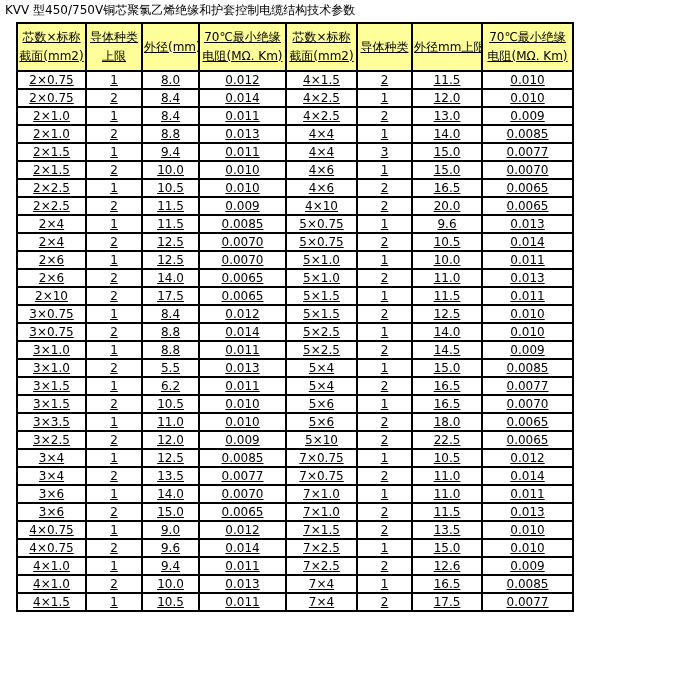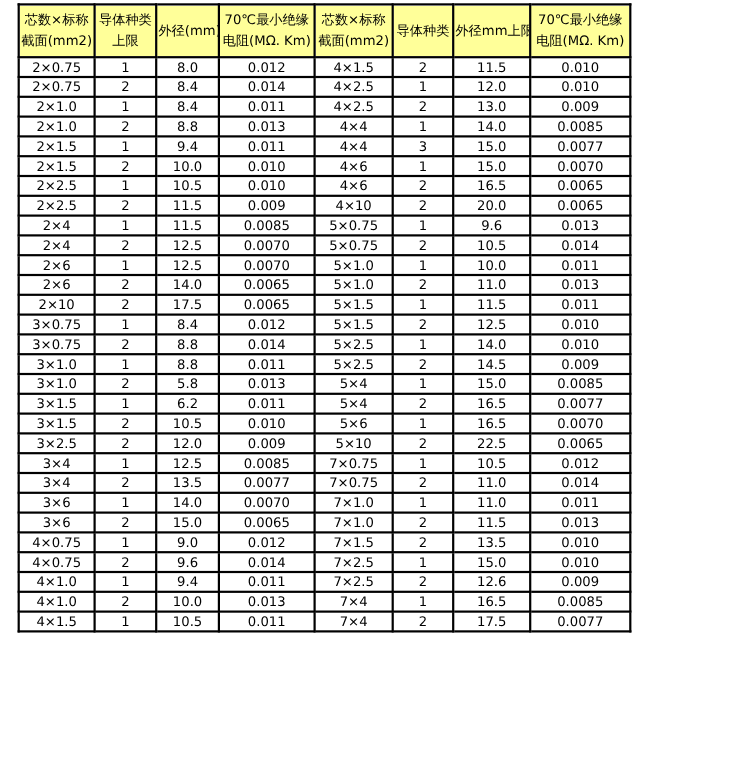--- a/index.html
+++ b/index.html
@@ -23,20 +23,21 @@
   }
   .doc-subtitle{
     margin:0 0 4px 0;
     font-size:12px;line-height:15px;font-weight:normal;
   }
   table.spec{
     border-collapse:collapse;
     table-layout:fixed;
     margin-left:11px;
     width:556px;
+    text-decoration:underline;
   }
   table.spec th, table.spec td{
     border:2px solid var(--border-color);
     text-align:center;vertical-align:middle;
     font-size:12px;
     padding:0 1px;
     overflow:hidden;
   }
   table.spec th{
     background:var(--header-bg);
@@ -50,20 +51,21 @@
     height:17.5px;
     line-height:16px;
     background:#ffffff;
     white-space:nowrap;
   }
 </style>
 </head>
 <body>
 
 <div class="doc">
+  <div class="doc-subtitle">KVV 型450/750V铜芯聚氯乙烯绝缘和护套控制电缆结构技术参数</div>
 
   <table class="spec">
     <colgroup>
       <col style="width:69px">
       <col style="width:56px">
       <col style="width:57px">
       <col style="width:87px">
       <col style="width:71px">
       <col style="width:55px">
       <col style="width:70px">
@@ -238,21 +240,21 @@
           <td>8.8</td>
           <td>0.011</td>
           <td>5×2.5</td>
           <td>2</td>
           <td>14.5</td>
           <td>0.009</td>
         </tr>
         <tr>
           <td>3×1.0</td>
           <td>2</td>
-          <td>5.8</td>
+          <td>5.5</td>
           <td>0.013</td>
           <td>5×4</td>
           <td>1</td>
           <td>15.0</td>
           <td>0.0085</td>
         </tr>
         <tr>
           <td>3×1.5</td>
           <td>1</td>
           <td>6.2</td>
@@ -264,20 +266,30 @@
         </tr>
         <tr>
           <td>3×1.5</td>
           <td>2</td>
           <td>10.5</td>
           <td>0.010</td>
           <td>5×6</td>
           <td>1</td>
           <td>16.5</td>
           <td>0.0070</td>
+        </tr>
+        <tr>
+          <td>3×3.5</td>
+          <td>1</td>
+          <td>11.0</td>
+          <td>0.010</td>
+          <td>5×6</td>
+          <td>2</td>
+          <td>18.0</td>
+          <td>0.0065</td>
         </tr>
         <tr>
           <td>3×2.5</td>
           <td>2</td>
           <td>12.0</td>
           <td>0.009</td>
           <td>5×10</td>
           <td>2</td>
           <td>22.5</td>
           <td>0.0065</td>

